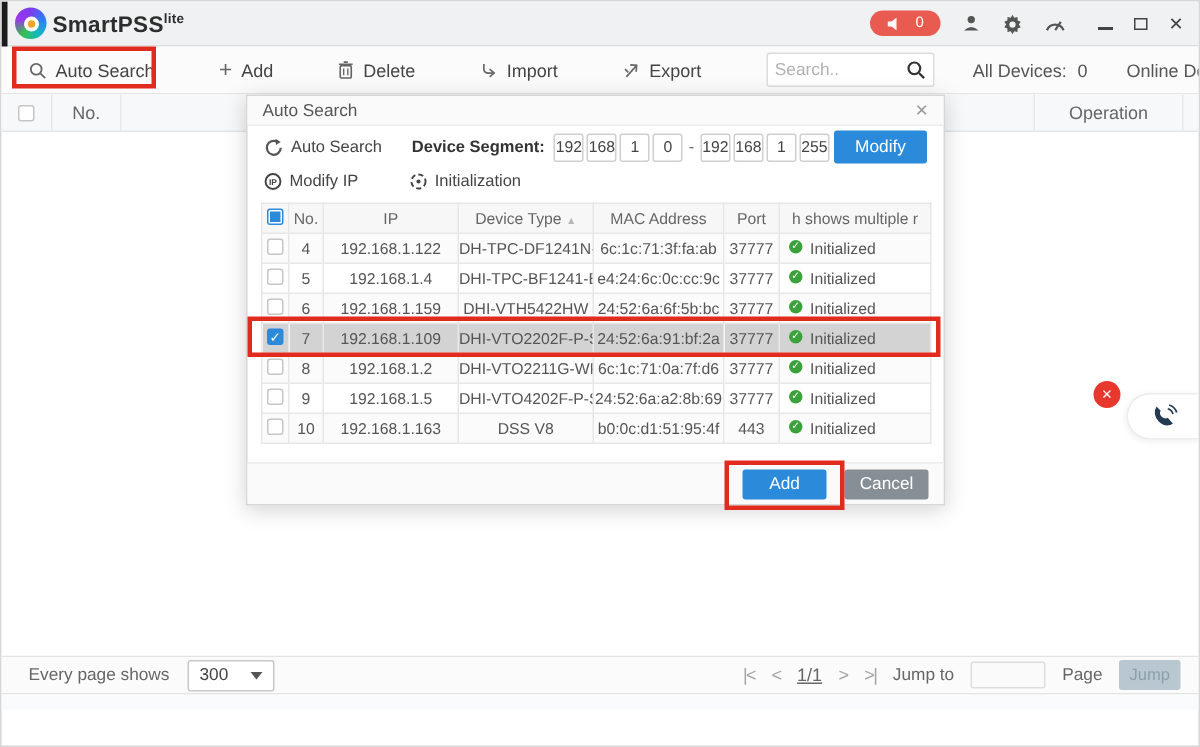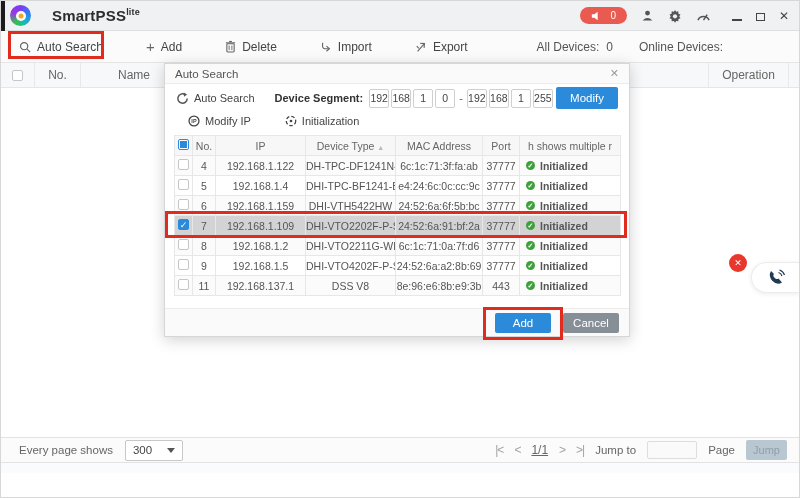--- a/index.html
+++ b/index.html
@@ -7,21 +7,21 @@
   .stage { position:relative; width:800px; height:498px; overflow:hidden; background:#fff; border:1px solid #d7d7d7; }
 
   
   .titlebar { height:30px; background:#eff1f2; border-bottom:1px solid #dcdee0; display:flex; align-items:center; }
   .sliver { position:absolute; left:0; top:0; width:4px; height:30px; background:#1c1c1c; z-index:5; }
   .logo { position:relative; width:21px; height:21px; border-radius:50%; margin-left:9px;
           background:conic-gradient(#7d3cf0,#2f7df6,#14b8c4,#35c04b,#9a37e8,#7d3cf0); }
   .logo i { position:absolute; left:50%; top:50%; transform:translate(-50%,-50%); border-radius:50%; }
   .logo .core { width:10px; height:10px; background:#fff; }
   .logo .dot  { width:5px; height:5px; background:#f5a623; }
-  .appname { font-size:15px; font-weight:bold; color:#2d2d2d; margin-left:21px; letter-spacing:.2px; }
+  .appname { font-size:15px; font-weight:bold; color:#2d2d2d; margin-left:4px; letter-spacing:.2px; }
   .appname sup { font-size:9px; font-weight:bold; color:#2d2d2d; }
   .nav { display:flex; gap:58px; margin-left:42px; font-size:13px; color:#333; }
   .nav .navitem { cursor:default; }
   .nav .active { color:#2aa0f2; }
   .tr-cluster { margin-left:auto; display:flex; align-items:center; gap:13px; margin-right:10px; }
   .alarm-pill { display:flex; align-items:center; gap:9px; background:#e95b50; border-radius:9px; height:17px; padding:0 11px; color:#fff; font-size:10px; }
   .ticon { width:15px; height:15px; display:flex; align-items:center; justify-content:center; color:#555; }
   .win-min { width:10px; height:2px; background:#444; display:inline-block; }
   .win-max { width:9px; height:8px; border:1.5px solid #444; display:inline-block; }
   .win-x { font-size:12px; color:#444; line-height:1; }
@@ -47,21 +47,21 @@
 
   
   .content { position:relative; height:374px; background:#fff; }
   .bg-head { height:25px; background:#f7f8f9; border-bottom:1px solid #e4e6e8; display:flex; align-items:center; font-size:12px; color:#666; }
   .bg-cell { display:flex; align-items:center; justify-content:center; height:100%; border-right:1px solid #e6e8ea; }
   .bg-cb { width:34px; }
   .bg-no { width:46px; }
   .bg-name { width:128px; gap:14px; }
   .bg-spacer { flex:1; border-right:none; }
   .bg-sn { width:80px; justify-content:flex-start; padding-left:8px; border-left:1px solid #e6e8ea; border-right:none; }
-  .bg-op { width:81px; border-left:1px solid #e6e8ea; }
+  .bg-op { width:100px; border-left:1px solid #e6e8ea; }
   .bg-endpad { width:10px; border-right:none; }
   .sort { font-size:7px; color:#b8b8b8; }
   .cbx { width:11px; height:11px; border:1px solid #c6c6c6; border-radius:2px; background:#fff; display:inline-block; }
   .cbx.checked { background:#2b8ad9; border-color:#2b8ad9; position:relative; }
   .cbx.checked::after { content:"✓"; position:absolute; left:0; top:0; right:0; bottom:0; color:#fff; font-size:9px; line-height:10px; text-align:center; }
   .cbx.ind { border-color:#2b8ad9; position:relative; }
   .cbx.ind::after { content:""; position:absolute; left:1px; top:1px; width:7px; height:7px; background:#2b8ad9; }
 
   
   .call-widget { position:absolute; right:0; top:199px; width:48px; height:31px; background:#fff; border:1px solid #ececec; border-right:none; border-radius:16px 0 0 16px; box-shadow:0 1px 5px rgba(0,0,0,.08); display:flex; align-items:center; justify-content:center; }
@@ -72,33 +72,33 @@
   .dlg-title { height:20px; background:#fafafa; border-bottom:1px solid #ececec; display:flex; align-items:center; padding:0 10px; font-size:11.5px; color:#555; }
   .dlg-close { margin-left:auto; color:#9a9a9a; font-size:11px; }
   .dlg-row1 { height:28px; display:flex; align-items:center; padding:0 11px; font-size:11px; color:#444; white-space:nowrap; }
   .dlg-row1 .lbl { margin-left:5px; }
   .seg-label { font-weight:bold; color:#333; margin-left:20px; margin-right:6px; }
   .octets { display:flex; gap:2px; }
   .octet { width:20px; height:19px; border:1px solid #cfcfcf; border-radius:2px; font-size:10.5px; color:#444; display:flex; align-items:center; justify-content:center; background:#fff; }
   .seg-dash { margin:0 4px; color:#666; }
   .btn { border:none; border-radius:2px; font-family:inherit; font-size:11.5px; color:#fff; display:flex; align-items:center; justify-content:center; }
   .btn-search { margin-left:auto; width:62px; height:22px; background:#2b8ad9; }
-  .dlg-row2 { height:18px; display:flex; align-items:center; padding:0 23px; font-size:11px; color:#444; white-space:nowrap; }
+  .dlg-row2 { height:18px; display:flex; align-items:center; padding:0 11px; font-size:11px; color:#444; white-space:nowrap; }
   .dlg-row2 .lbl { margin-left:5px; }
   .ico-init { margin-left:34px; }
   .found { margin-left:auto; color:#555; }
   .found b { font-weight:400; margin-left:7px; }
 
   .dlg-tablewrap { position:relative; margin:5px 9px 0 9px; }
   table.dlg-table { width:446px; border-collapse:collapse; table-layout:fixed; font-size:10.5px; color:#555; }
   .dlg-table th, .dlg-table td { border:1px solid #e7e7e7; height:20px; padding:0; text-align:center; overflow:hidden; white-space:nowrap; font-weight:400; }
   .dlg-table thead th { background:#f7f7f7; color:#666; }
   .dlg-table tbody tr:nth-child(odd) { background:#fbfbfb; }
   .dlg-table tbody tr.sel { background:#d3d3d3; }
-  .th-status, td.st { text-align:left; padding-left:6px;font-weight:bold; }
+  .th-status, td.st { text-align:left; padding-left:6px; }
   td.st { display:table-cell; }
   td.st .dot { display:inline-block; width:9px; height:9px; border-radius:50%; background:#3ba13b; color:#fff; font-size:7px; line-height:9px; text-align:center; vertical-align:middle; margin-right:5px; position:relative; top:-1px; }
   td.st .dot::after { content:"✓"; }
   .c-cb{width:18px;} .c-no{width:23px;} .c-ip{width:90px;} .c-type{width:90px;} .c-mac{width:87px;} .c-port{width:37px;} .c-st{width:101px;}
 
   .dlg-footer { position:absolute; left:0; right:0; bottom:0; height:28px; background:#fafafa; border-top:1px solid #ececec; display:flex; align-items:center; justify-content:flex-end; padding-right:10px; gap:12px; }
   .btn-add { width:56px; height:20px; background:#2b8ad9; }
   .btn-cancel { width:56px; height:20px; background:#878f96; }
   .rel { position:relative; display:inline-flex; }
 
@@ -196,37 +196,40 @@
       <span>Import</span>
     </span>
     <span class="tbtn">
       <svg width="12" height="12" viewBox="0 0 14 14">
           <line x1="3" y1="12" x2="11" y2="3" stroke="#666" stroke-width="1.3"></line>
           <polyline points="6,2.6 11,3 10.6,8" fill="none" stroke="#666" stroke-width="1.3"></polyline>
           <line x1="2" y1="6" x2="4.5" y2="8.5" stroke="#666" stroke-width="1.3"></line>
         </svg>
       <span>Export</span>
     </span>
+    <span class="searchbox">
+      <input placeholder="Search.." style="">
+      <svg width="13" height="13" viewBox="0 0 14 14">
+          <circle cx="6" cy="6" r="4.2" fill="none" stroke="#333" stroke-width="1.6"></circle>
+          <line x1="9.3" y1="9.3" x2="13" y2="13" stroke="#333" stroke-width="1.6"></line>
+        </svg>
+    </span>
     <span class="counts">
       <span class="grp"><span>All Devices:</span><b>0</b></span>
       <span class="grp"><span>Online Devices:</span></span>
     </span>
   </div>
 
 
   <div class="content">
     <div class="bg-head">
       <span class="bg-cell bg-cb">
           <span class="cbx"></span>
         </span>
       <span class="bg-cell bg-no">No.</span>
-      <span class="bg-cell bg-name">
-          <span>Name</span>
-          <span class="sort">▲</span>
-        </span>
       <span class="bg-cell bg-spacer"></span>
       <span class="bg-cell bg-op">Operation</span>
       <span class="bg-cell bg-endpad"></span>
     </div>
 
     <span class="call-badge">✕</span>
     <div class="call-widget">
       <svg width="20" height="20" viewBox="0 0 20 20">
         <path d="M5 3 Q2 8 6.5 13 Q11 17.5 16 14.5 L12.5 10.5 Q10.5 11.8 8.5 9.8 Q6.5 7.8 7.8 5.8 Z" fill="#223a52"></path>
         <path d="M12.5 4.5 A5 5 0 0 1 16 8" fill="none" stroke="#223a52" stroke-width="1.2"></path>
@@ -348,24 +351,24 @@
                 <td><span class="cbx"></span></td>
                 <td>9</td>
                 <td>192.168.1.5</td>
                 <td>DHI-VTO4202F-P-S2</td>
                 <td>24:52:6a:a2:8b:69</td>
                 <td>37777</td>
                 <td class="st"><span class="dot"></span><span>Initialized</span></td>
               </tr>
               <tr>
                 <td><span class="cbx"></span></td>
-                <td>11</td>
-                <td>192.168.137.1</td>
+                <td>10</td>
+                <td>192.168.1.163</td>
                 <td>DSS V8</td>
-                <td>8e:96:e6:8b:e9:3b</td>
+                <td>b0:0c:d1:51:95:4f</td>
                 <td>443</td>
                 <td class="st"><span class="dot"></span><span>Initialized</span></td>
               </tr>
             </tbody>
         </table>
         <div class="anno anno-row"></div>
       </div>
 
       <div class="dlg-footer">
         <span class="rel">

